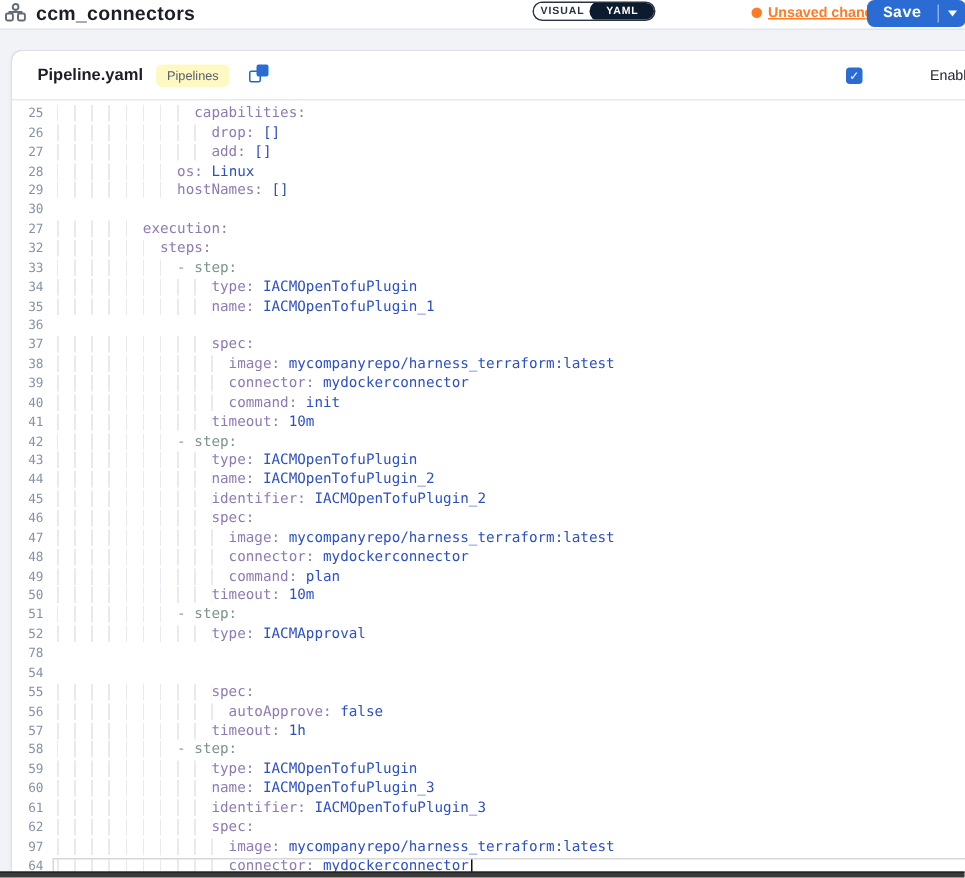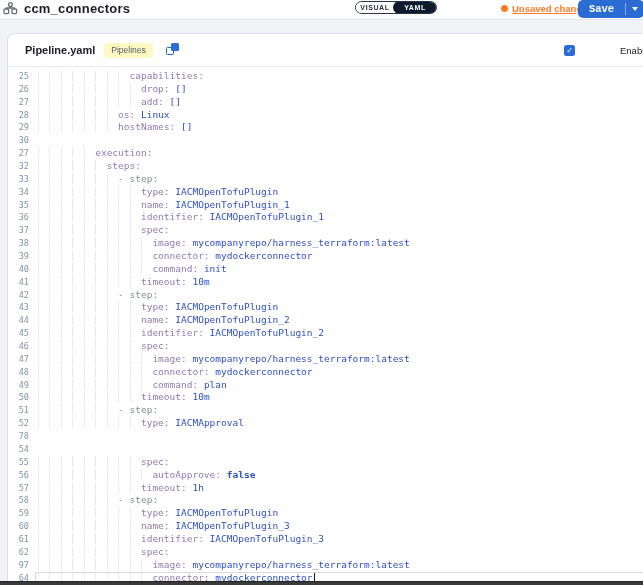--- a/index.html
+++ b/index.html
@@ -61,21 +61,21 @@
   .ln { flex:none; width:21px; text-align:right; margin-right:9px;
         font-family:"DejaVu Sans Mono", monospace; font-size:8.5px; color:#8791a5; }
   .code { white-space:pre; font-family:"DejaVu Sans Mono", monospace; font-size:9.5px; color:#333; }
   .indent { background-image:repeating-linear-gradient(to right,
               #e8eaf1 0, #e8eaf1 1px, transparent 1px, transparent 2ch);
             background-repeat:no-repeat; }
   .key  { color:#8f7bb3; }
   .seqkey { color:#7e948e;text-align:right; }
   .dash { color:#8a97a8; }
   .val  { color:#2d50c4; }
-  .bool { color:#2d50c4; font-weight:bold;margin-top:12px; }
+  .bool { color:#2d50c4; font-weight:normal;margin-top:12px; }
   .row.current::after { content:''; position:absolute; left:27px; right:2px; top:0; bottom:0;
                         border:1px solid #d8d8d8; pointer-events:none; }
   .caret { display:inline-block; width:1.5px; height:10px; background:#111;
            vertical-align:middle; margin-left:1px; }
 
   
   .bottom-bar { position:absolute; left:0; right:0; bottom:0; height:4px;
                 background:#3a3a3a; border-top:1px solid #232323; z-index:9; }
 
   .hdr-icon svg { display:block; }
@@ -169,21 +169,20 @@
         <div class="row">
           <span class="ln">34</span>
           <span class="code"><span class="indent" style="background-size: 18ch 100%;">                  </span><span class="key">type:</span> <span class="val">IACMOpenTofuPlugin</span></span>
         </div>
         <div class="row">
           <span class="ln">35</span>
           <span class="code"><span class="indent" style="background-size: 18ch 100%;">                  </span><span class="key">name:</span> <span class="val">IACMOpenTofuPlugin_1</span></span>
         </div>
         <div class="row">
           <span class="ln">36</span>
-          <span class="code"><span class="indent" style="background-size: 18ch 100%;">                  </span><span class="key">identifier:</span> <span class="val">IACMOpenTofuPlugin_1</span></span>
         </div>
         <div class="row">
           <span class="ln">37</span>
           <span class="code"><span class="indent" style="background-size: 18ch 100%;">                  </span><span class="key">spec:</span></span>
         </div>
         <div class="row">
           <span class="ln">38</span>
           <span class="code"><span class="indent" style="background-size: 20ch 100%;">                    </span><span class="key">image:</span> <span class="val">mycompanyrepo/harness_terraform:latest</span></span>
         </div>
         <div class="row">

